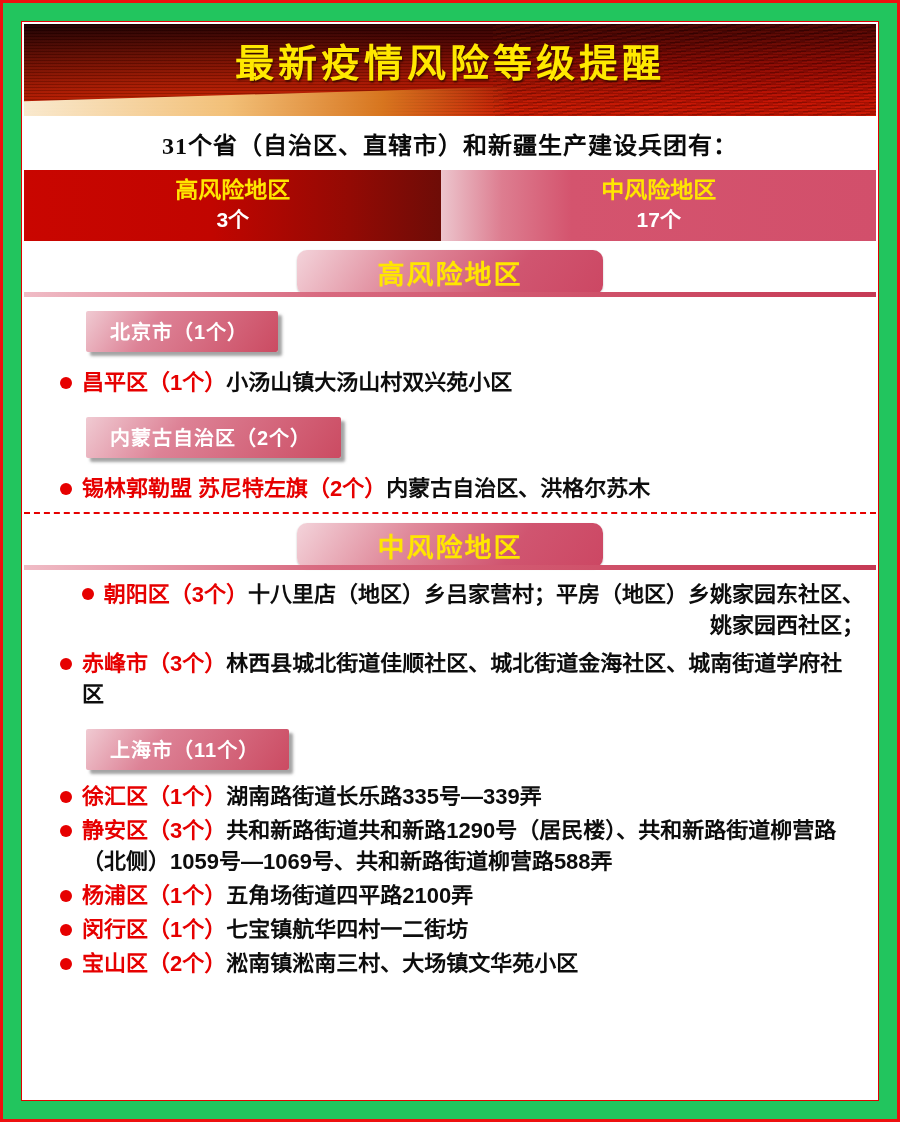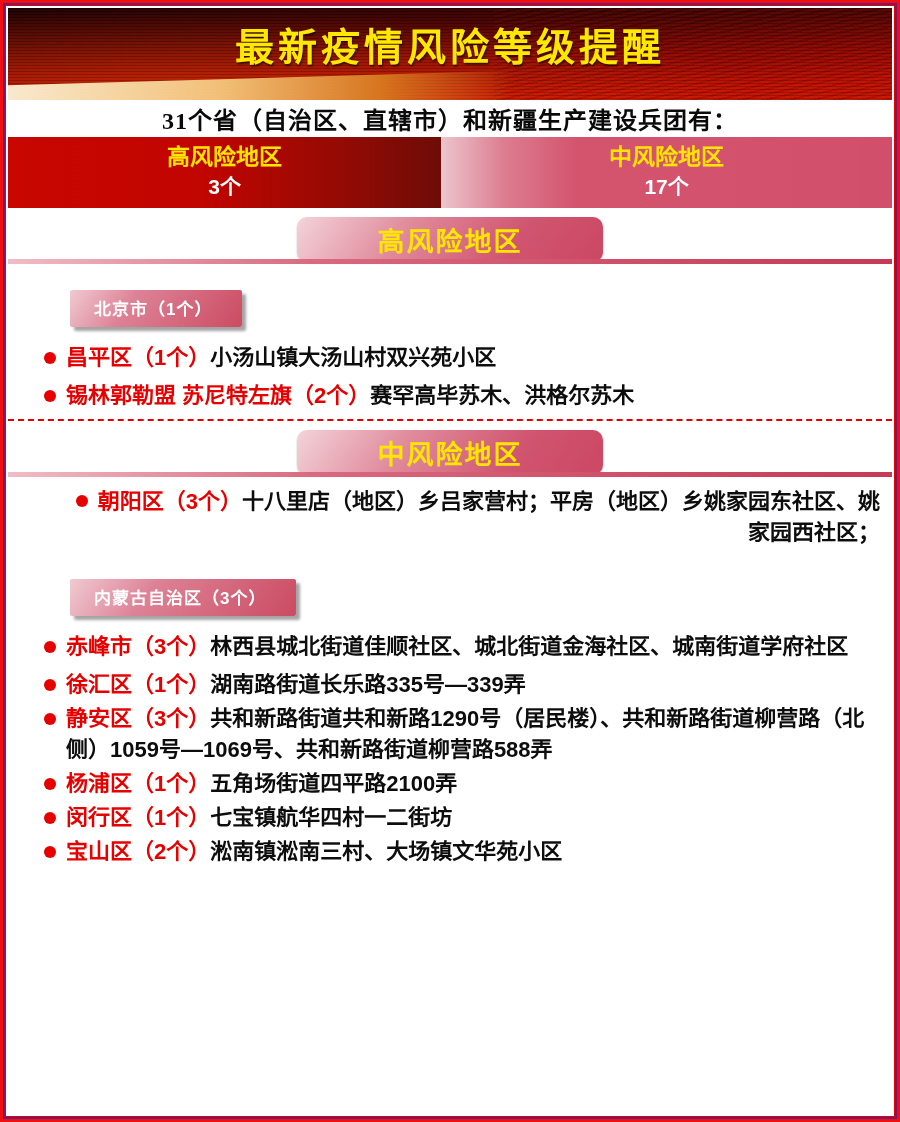--- a/index.html
+++ b/index.html
@@ -2,21 +2,21 @@
 <html lang="zh-CN"><head>
 <meta charset="utf-8">
 <style>
   * { margin:0; padding:0; box-sizing:border-box; }
   html,body { background:#fff; }
   body { font-family:"Liberation Sans","DejaVu Sans",sans-serif; width:900px; }
 
   .page {
     width:900px; height:1122px;
     border:3px solid #ee1010;
-    padding:2px; background:#701a75;
+    padding:18px; background:#22c55e;
   }
   .page-inner {
     border:1px solid #e30000;
     width:100%; height:100%;
     padding:2px 2px 0 2px;
     overflow:hidden; background:#fff;
   }
 
   
   .header {
@@ -46,21 +46,21 @@
   }
   .header-date {
     position:relative; z-index:2; margin-top:2px;
     font-family:"Liberation Serif","DejaVu Serif",serif;
     font-size:21px; font-weight:bold; color:#fdf4df;
     text-shadow:1px 1px 1px rgba(0,0,0,0.5);
   }
 
   
   .subtitle-band {
-    height:37px; background:#fff; display:flex; align-items:center; justify-content:center;
+    height:54px; background:#fff; display:flex; align-items:center; justify-content:center;
     font-family:"Liberation Serif","DejaVu Serif",serif;
     font-size:24px; font-weight:bold; color:#0a0a0a; letter-spacing:1px;
   }
 
   
   .summary-bands { display:flex; height:71px; }
   .band { display:flex; flex-direction:column; align-items:center; justify-content:center; }
   .band-high {
     width:49%;
     background:linear-gradient(90deg, #c90600 0%, #c10500 45%, #930a04 78%, #6e0c07 100%);
@@ -84,25 +84,25 @@
   }
   .rule {
     height:5px; margin-top:-3px;
     background:linear-gradient(90deg, #f0bcc6 0%, #d8697f 35%, #c63a55 100%);
   }
 
   
   .section-content { padding:2px 12px 0 12px; }
 
   .city-badge {
-    display:inline-block; margin:24px 0 8px 50px;
+    display:inline-block; margin:12px 0 8px 50px;
     padding:5px 30px 7px 24px;
     background:linear-gradient(125deg, #f0cad2 0%, #dd8296 35%, #cb4b62 100%);
     border-radius:2px;
-    font-size:17px; font-weight:bold; color:#ffffff; letter-spacing:1px;
+    font-size:20px; font-weight:bold; color:#ffffff; letter-spacing:1px;
     box-shadow:4px 4px 3px rgba(90,90,90,0.55);
   }
 
   .entry { position:relative; padding-left:46px; margin:7px 0; font-size:22px; font-weight:bold; line-height:31px; }
   .entry .dot {
     position:absolute; left:24px; top:10px; width:12px; height:12px;
     border-radius:50%; background:#e60000; display:inline-block;
   }
   .entry.wrap-edge { padding-left:0;text-align:right; }
   .entry.wrap-edge .dot { position:static; margin:0 10px 2px 34px; }
@@ -140,44 +140,47 @@
       <div class="rule"></div>
     </div>
 
     <div class="section-content">
       <div>
         <span class="city-badge">北京市（1个）</span>
       </div>
       <p class="entry">
         <span class="dot"></span><span class="region">昌平区（1个）</span><span class="detail">小汤山镇大汤山村双兴苑小区</span>
       </p>
+      <div>
+        <span class="city-badge">内蒙古自治区（2个）</span>
+      </div>
       <p class="entry">
-        <span class="dot"></span><span class="region">锡林郭勒盟 苏尼特左旗（2个）</span><span class="detail">赛罕高毕苏木、洪格尔苏木</span>
+        <span class="dot"></span><span class="region">锡林郭勒盟 苏尼特左旗（2个）</span><span class="detail">内蒙古自治区、洪格尔苏木</span>
       </p>
     </div>
 
     <div class="dashed-sep"></div>
 
     <div class="section-head">
       <div class="pill">中风险地区</div>
       <div class="rule"></div>
     </div>
 
     <div class="section-content">
       <p class="entry wrap-edge">
         <span class="dot"></span><span class="region">朝阳区（3个）</span><span class="detail">十八里店（地区）乡吕家营村；平房（地区）乡姚家园东社区、姚家园西社区；</span>
       </p>
 
-      <div>
-        <span class="city-badge">内蒙古自治区（3个）</span>
-      </div>
       <p class="entry">
         <span class="dot"></span><span class="region">赤峰市（3个）</span><span class="detail">林西县城北街道佳顺社区、城北街道金海社区、城南街道学府社区</span>
       </p>
 
+      <div>
+        <span class="city-badge">上海市（11个）</span>
+      </div>
       <p class="entry tight">
         <span class="dot"></span><span class="region">徐汇区（1个）</span><span class="detail">湖南路街道长乐路335号—339弄</span>
       </p>
       <p class="entry tight">
         <span class="dot"></span><span class="region">静安区（3个）</span><span class="detail">共和新路街道共和新路1290号（居民楼）、共和新路街道柳营路（北侧）1059号—1069号、共和新路街道柳营路588弄</span>
       </p>
       <p class="entry tight">
         <span class="dot"></span><span class="region">杨浦区（1个）</span><span class="detail">五角场街道四平路2100弄</span>
       </p>
       <p class="entry tight">

